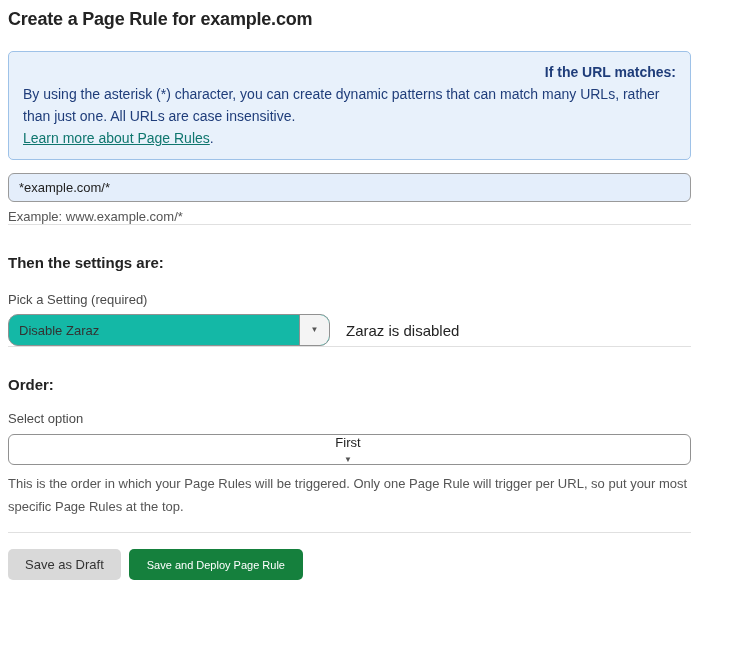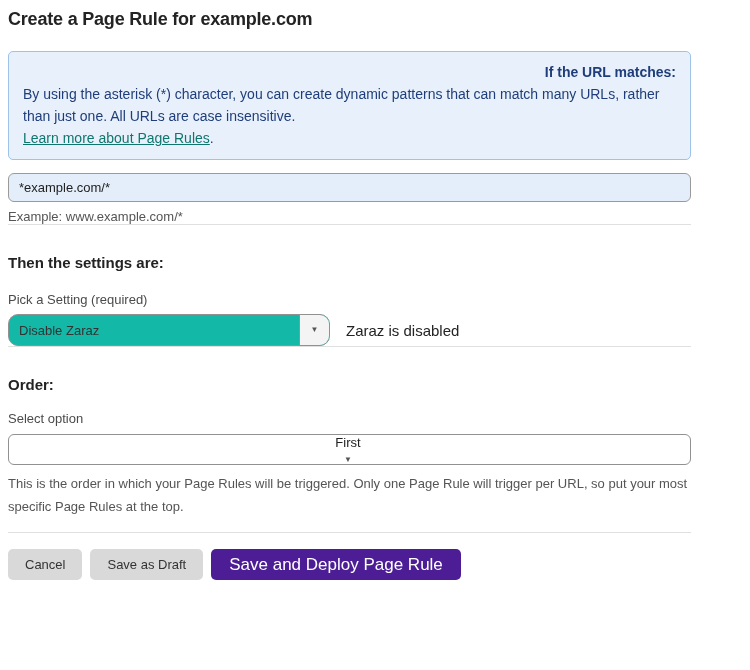--- a/index.html
+++ b/index.html
@@ -158,27 +158,27 @@
   }
   .divider-3 { margin: 0; }
   .actions {
     display: flex;
     align-items: center;
     gap: 8px;
     margin-top: 16px;
     padding-bottom: 24px;
   }
   .blue-btn {
-    background: #4c1d95;
+    background: #15803d;
     color: #ffffff;
     border: none;
     border-radius: 5px;
     height: 31px;
     padding: 0 18px;
-    font-size: 17px;
+    font-size: 11px;
   }
 </style>
 </head>
 <body>
 
 <div class="container">
 
   <h1 class="page-title">Create a Page Rule for example.com</h1>
 
   <div class="info-box">
@@ -216,18 +216,17 @@
   <div class="select-full">
     <span>First</span>
     <span class="arrow-glyph">▼</span>
   </div>
 
   <div class="help-text">This is the order in which your Page Rules will be triggered. Only one Page Rule will trigger per URL, so put your most specific Page Rules at the top.</div>
 
   <hr class="divider divider-3">
 
   <div class="actions">
-    <button class="gray-btn">Cancel</button>
     <button class="gray-btn">Save as Draft</button>
     <button class="blue-btn">Save and Deploy Page Rule</button>
   </div>
 
 </div>
 
 </body></html>

